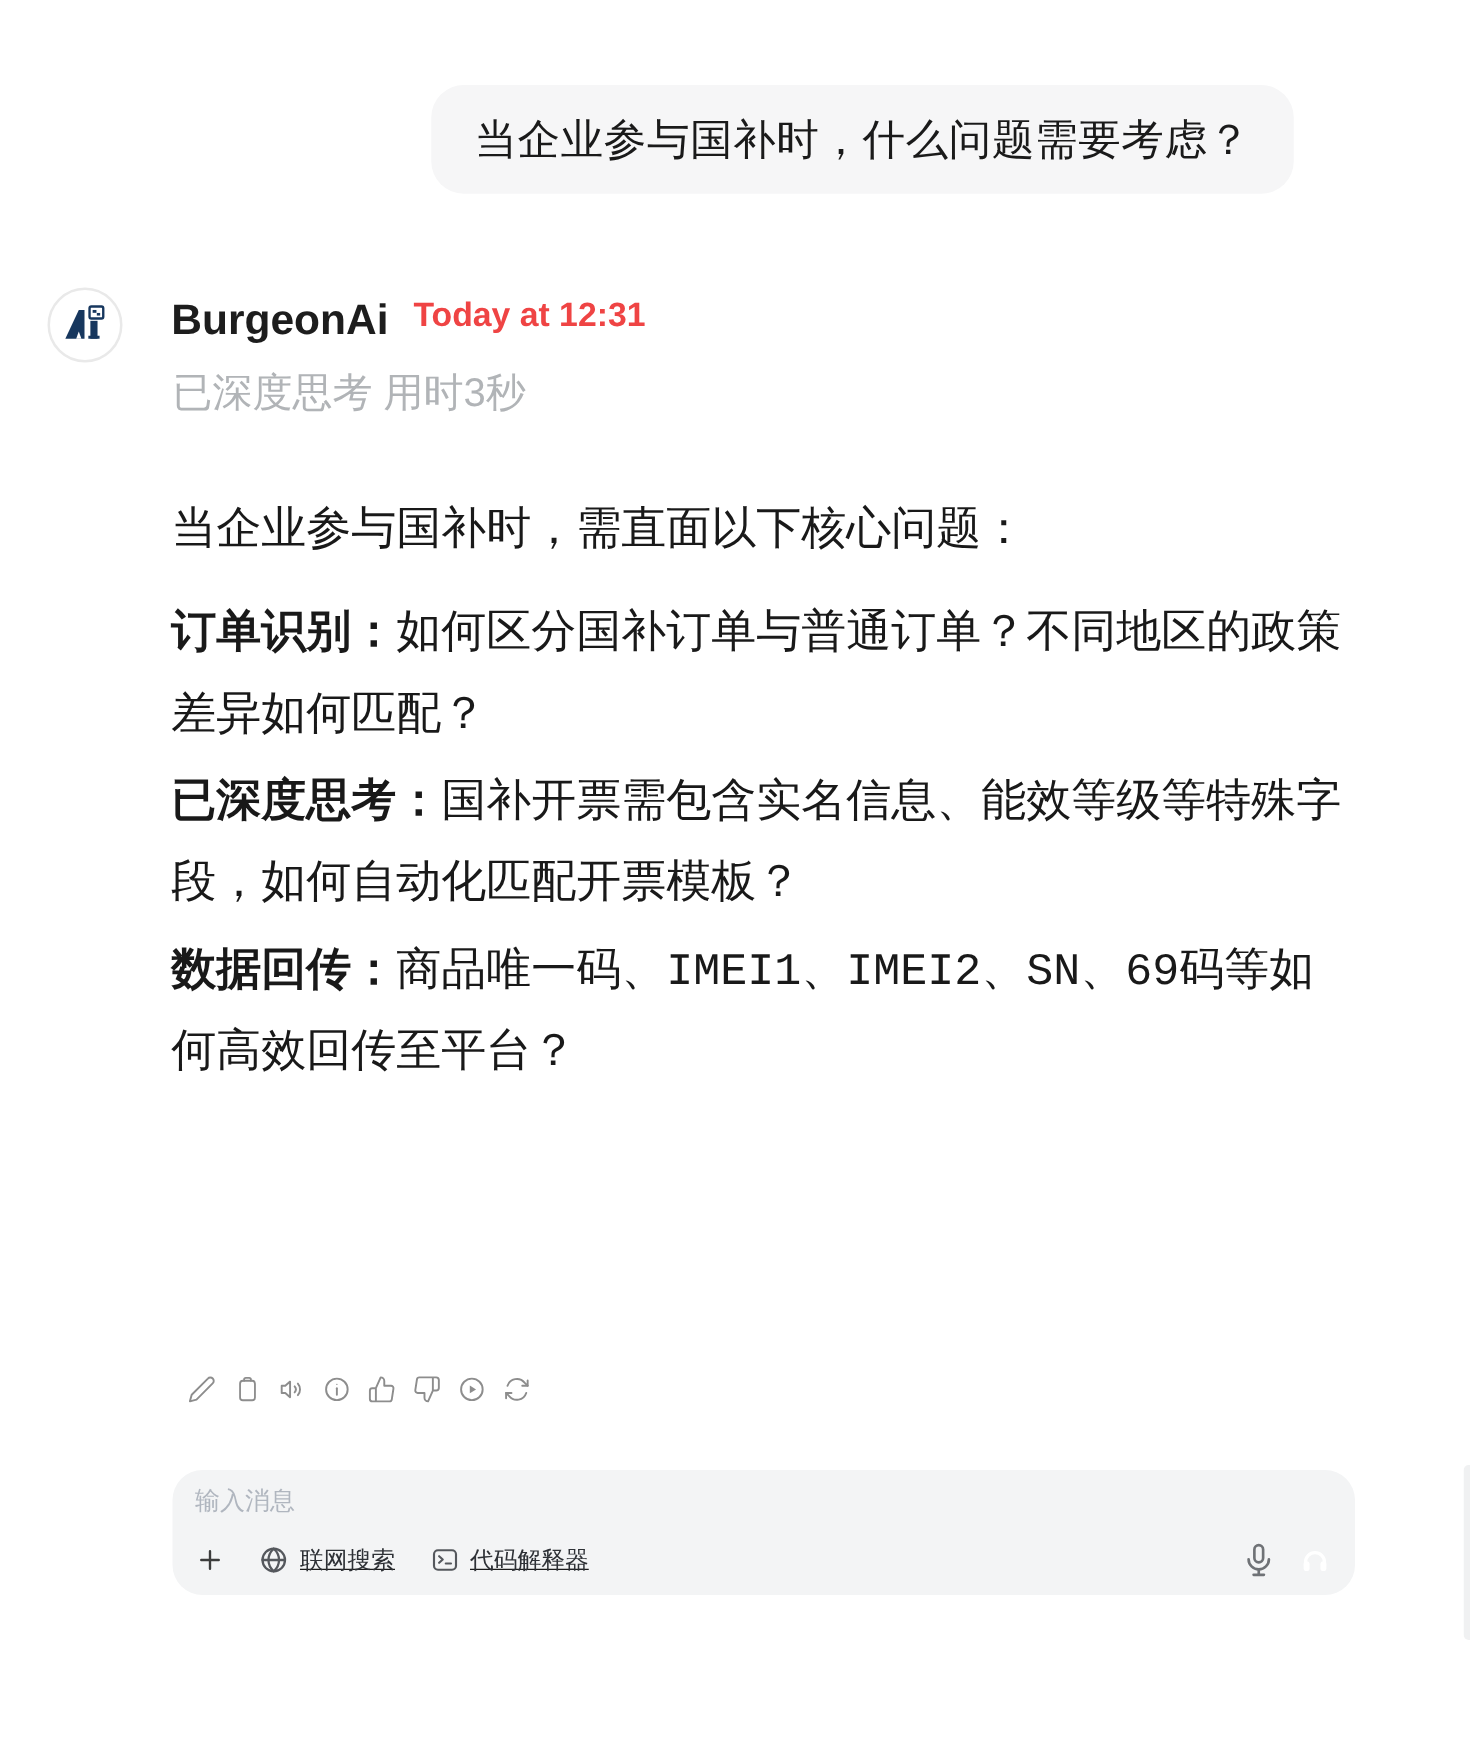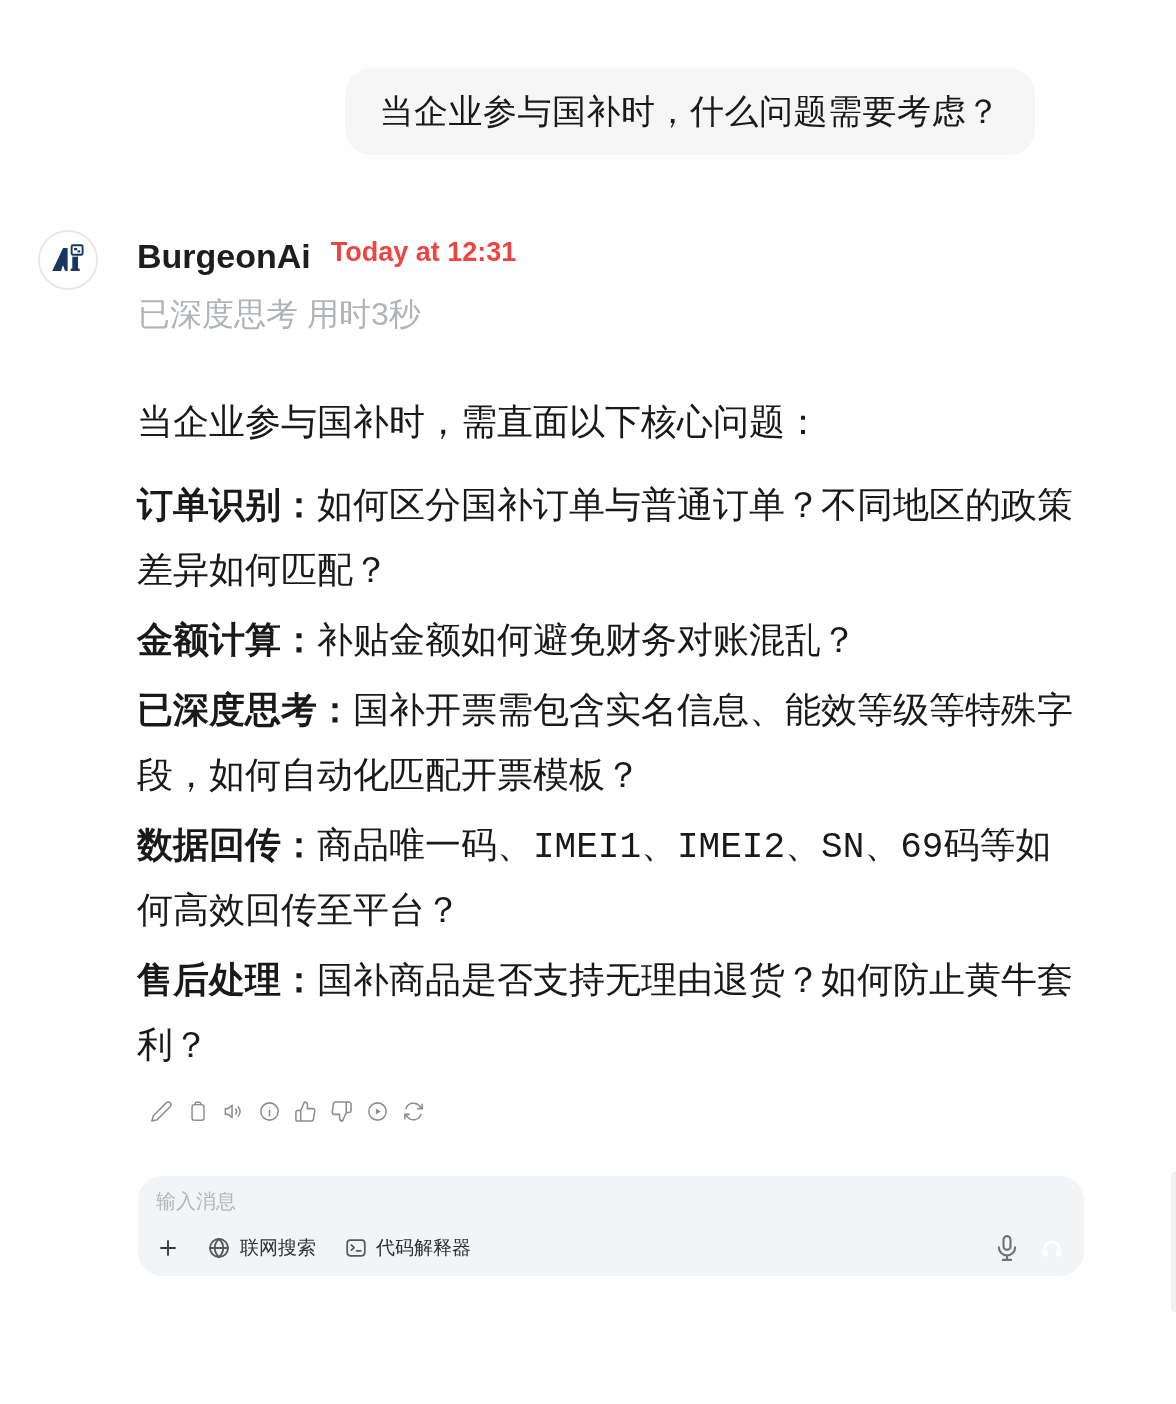--- a/index.html
+++ b/index.html
@@ -67,21 +67,21 @@
     width: 946px; height: 100px;
     background: #f3f4f5; border-radius: 24px;
     padding: 14px 12px 8px 18px;
     display: flex; flex-direction: column; justify-content: space-between;
   }
   .composer-input {
     width: 100%; border: none; background: transparent; outline: none;
     font-size: 20px; color: #4d7c0f; padding: 0; font-family: inherit;
   }
   .composer-input::placeholder { color: #b0b6bf; opacity: 1; }
-  .composer-row { display: flex; align-items: center; }
+  .composer-row { display: flex; align-items: center; text-decoration: underline; }
   .composer-row button {
     background: none; border: none; padding: 0; cursor: pointer;
     display: flex; align-items: center; gap: 8px; font-family: inherit;
   }
   .add-btn { color: #3c3c3c; margin-right: 26px; }
   .chip-btn { color: #55585d; margin-right: 28px; }
   .chip-btn .chip-label { font-size: 19px; color: #2e3136; }
   .row-spacer { flex: 1; }
   .mic-btn { color: #6f7276; margin-right: 10px; }
   .voice-btn {
@@ -120,24 +120,22 @@
   <div class="name-row">
     <span class="ai-name">BurgeonAi</span>
     <span class="timestamp">Today at 12:31</span>
   </div>
 
   <button class="thinking">已深度思考 用时3秒</button>
 
   <div class="message-body">
     <p class="intro">当企业参与国补时，需直面以下核心问题：</p>
     <p><span class="point-label">订单识别：</span><span>如何区分国补订单与普通订单？不同地区的政策差异如何匹配？</span></p>
-    <p><span class="point-label">金额计算：</span><span>补贴金额如何避免财务对账混乱？</span></p>
     <p><span class="point-label">已深度思考：</span><span>国补开票需包含实名信息、能效等级等特殊字段，如何自动化匹配开票模板？</span></p>
     <p><span class="point-label">数据回传：</span><span>商品唯一码、IMEI1、IMEI2、SN、69码等如何高效回传至平台？</span></p>
-    <p><span class="point-label">售后处理：</span><span>国补商品是否支持无理由退货？如何防止黄牛套利？</span></p>
   </div>
 
   <div class="toolbar">
     <button class="tool-btn">
       <svg width="23" height="23" viewBox="0 0 24 24" fill="none" stroke="currentColor" stroke-width="1.6" stroke-linecap="round" stroke-linejoin="round">
           <path d="M17 3a2.83 2.83 0 1 1 4 4L7.5 20.5 2 22l1.5-5.5L17 3z"></path>
         </svg>
     </button>
     <button class="tool-btn">
       <svg width="22" height="23" viewBox="0 0 24 24" fill="none" stroke="currentColor" stroke-width="1.6" stroke-linecap="round" stroke-linejoin="round">

